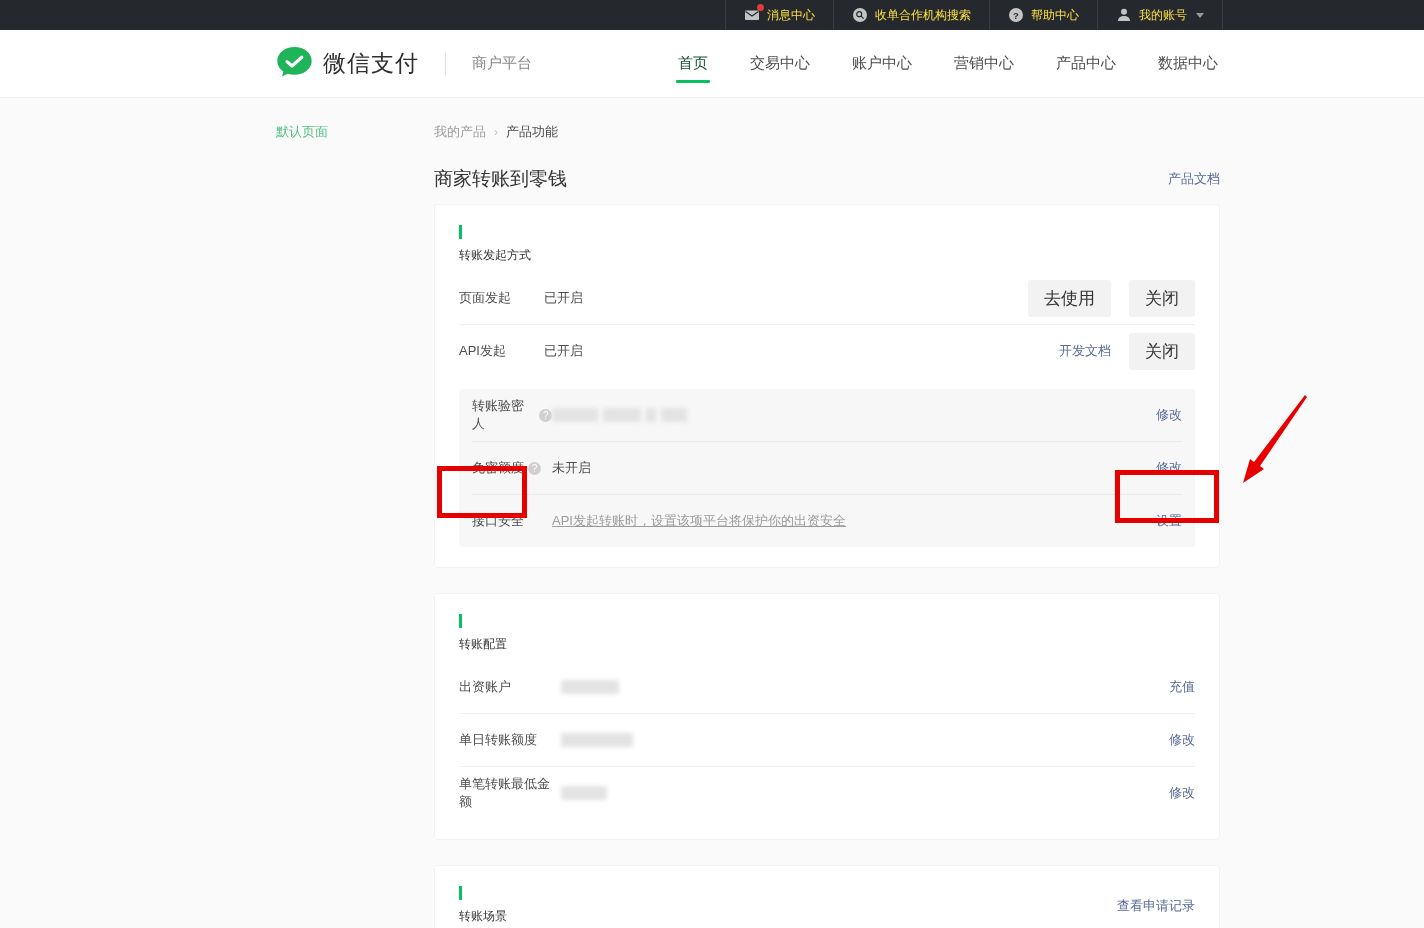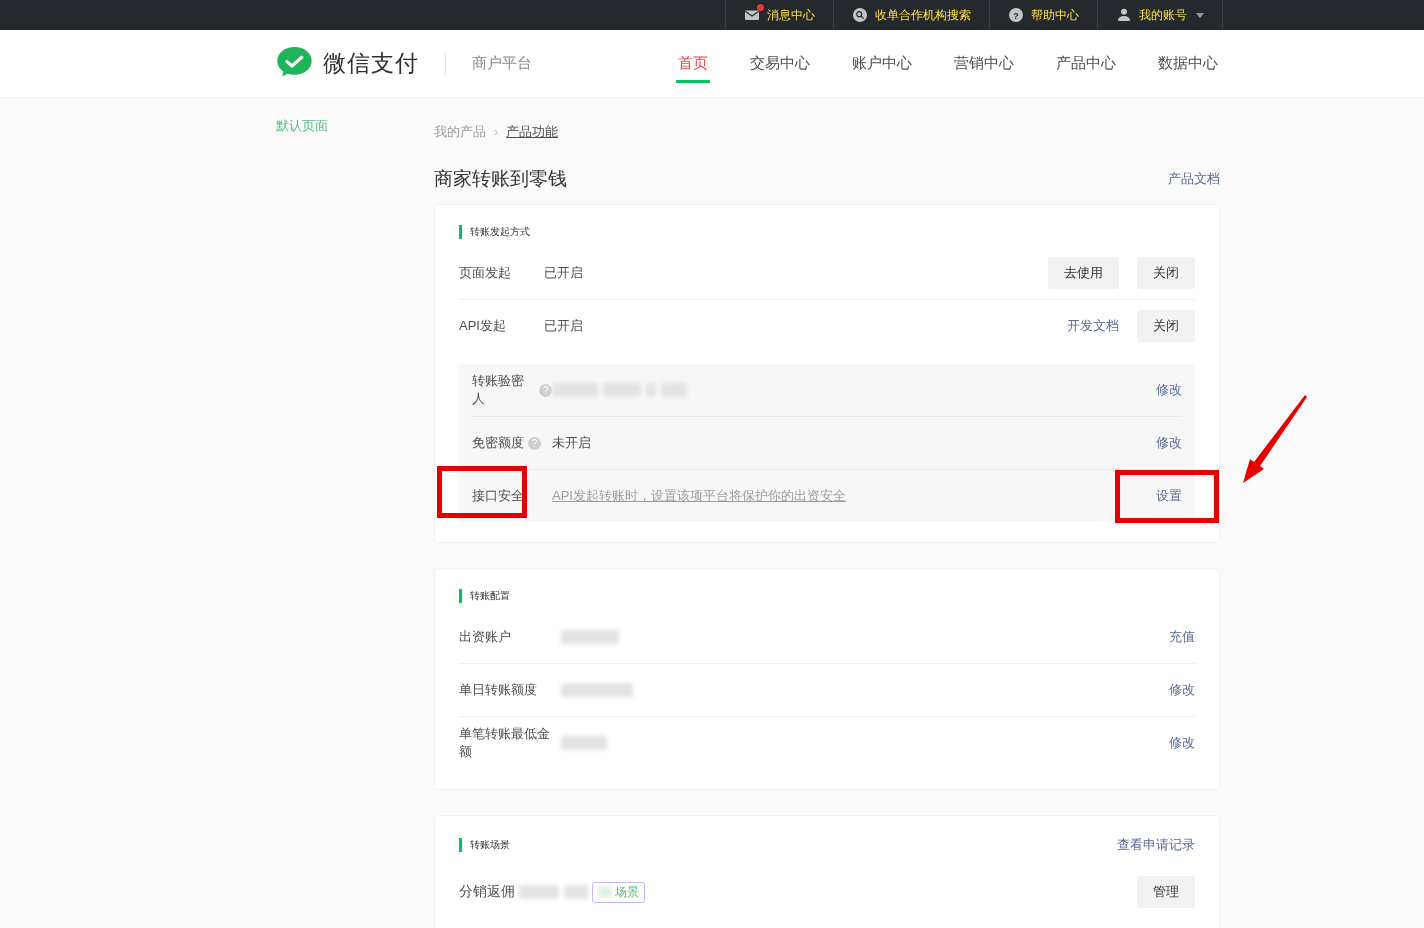--- a/index.html
+++ b/index.html
@@ -18,52 +18,52 @@
 
   
   .header { height:68px; background:#fff; border-bottom:1px solid #f0f0f0;
     display:flex; align-items:center; padding-left:276px; }
   .brand { display:flex; align-items:center; gap:10px; }
   .brand-name { font-size:23px; color:#2f2f2f; font-weight:500; letter-spacing:1px; }
   .brand-div { width:1px; height:22px; background:#e2e2e2; margin:0 16px; }
   .brand-sub { font-size:15px; color:#8a8a8a; }
   .nav { margin-left:auto; margin-right:204px; display:flex; gap:38px; }
   .nav-item { font-size:15px; color:#4d4d4d; cursor:pointer; position:relative; padding:22px 2px; }
-  .nav-item.active { color:#ef4444; }
+  .nav-item.active { color:#14532d; }
   .nav-item.active::after { content:""; position:absolute; left:0; right:0; bottom:12px; height:3px;
     background:#07c160; border-radius:1px; }
 
   
   .content { position:relative; height:830px; background:#fafafa; }
-  .side-link { position:absolute; left:276px; top:19px; font-size:13px; color:#53c084; cursor:pointer;text-align:right; }
+  .side-link { position:absolute; left:276px; top:25px; font-size:13px; color:#53c084; cursor:pointer;text-align:right; }
   .main { position:absolute; left:434px; top:0; width:786px; }
   .breadcrumb { margin-top:25px; font-size:13px; color:#9b9b9b; display:flex; align-items:center; gap:8px; }
-  .crumb-cur { color:#4d4d4d;text-decoration:underline; }
+  .crumb-cur { color:#4d4d4d; }
   .crumb-sep { color:#c4c4c4; font-size:12px; }
   .title-row { margin-top:25px; display:flex; align-items:center; }
   .page-title { font-size:19px; color:#333; }
   .link { color:#576b95; font-size:13px; cursor:pointer; text-decoration:none; }
   .title-row .link { margin-left:auto; }
 
   .card { background:#fff; border:1px solid #f2f2f2; border-radius:4px; padding:20px 24px; }
   .card1 { margin-top:12px; }
   .card2 { margin-top:25px; }
   .card3 { margin-top:25px; min-height:165px; }
   .sec-head { display:flex; align-items:center; }
-  .sec-title { font-size:10px; color:#333; display:flex; align-items:flex-start; gap:8px; }
+  .sec-title { font-size:12px; color:#333; display:flex; align-items:flex-start; gap:8px;flex-direction:column; }
   .sec-bar { width:3px; height:14px; background:#07c160; display:inline-block; }
   .sec-head .link { margin-left:auto; }
 
   .row { height:52px; display:flex; align-items:center; font-size:13px; color:#4d4d4d; }
   .rows { margin-top:8px; }
   .row-label { width:85px; flex:none; color:#4d4d4d; display:flex; align-items:center; gap:4px; }
   .row-label-wide { width:102px; }
   .row-right { margin-left:auto; display:flex; align-items:center; gap:18px; }
   .divider { height:1px; background:#f0f0f0; }
-  .btn { background:#f2f2f2; border:none; border-radius:3px; padding:7px 16px; font-size:13px;
+  .btn { background:#f2f2f2; border:none; border-radius:3px; padding:7px 16px; font-size:17px;
     color:#333; cursor:pointer; font-family:Liberation Sans, sans-serif; }
   .q-ico { width:13px; height:13px; border-radius:50%; background:#cfcfcf; color:#fff; font-size:10px;
     display:inline-flex; align-items:center; justify-content:center; cursor:pointer; }
 
   .gray-panel { background:#f7f7f7; border-radius:3px; margin-top:12px; padding:0 13px; }
   .gray-panel .divider { background:#e9e9e9; }
   .gray-panel .row-label { width:80px; }
   .desc-inline { color:#9b9b9b;text-decoration:underline; }
 
   .blur-val { display:inline-flex; gap:5px; align-items:center; filter:blur(2px); }

